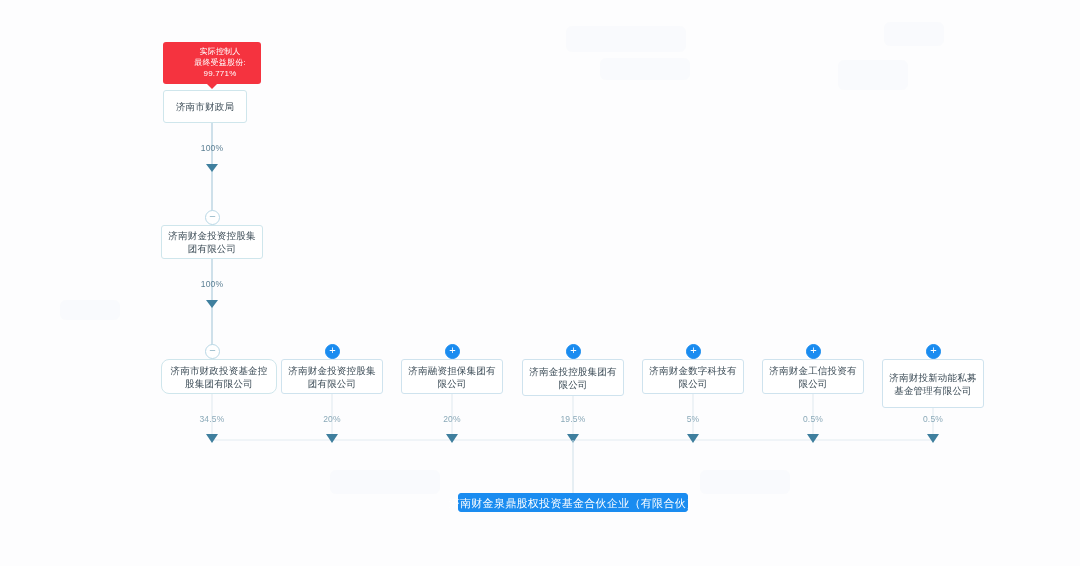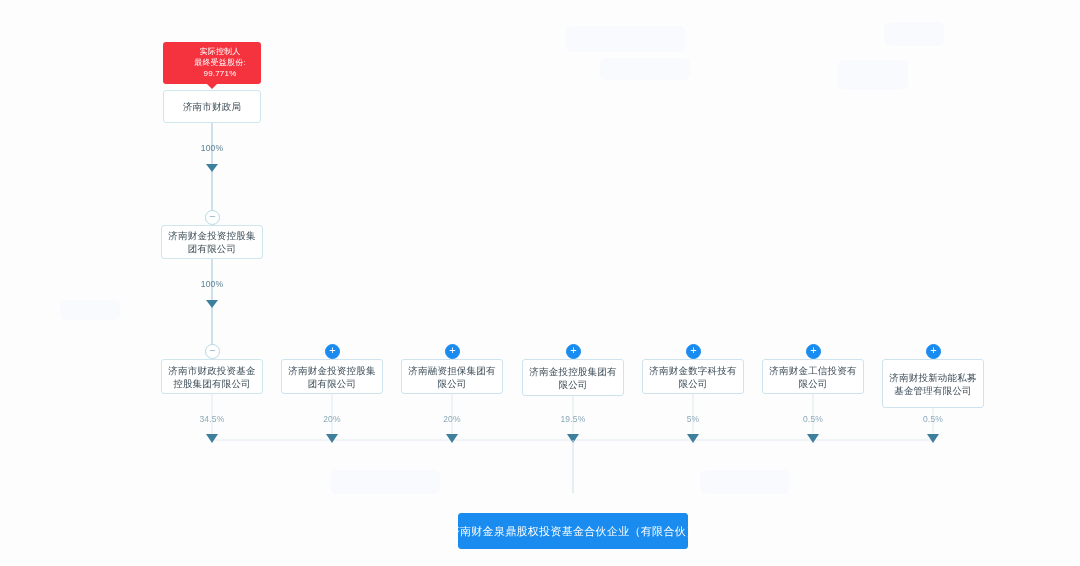--- a/index.html
+++ b/index.html
@@ -185,32 +185,32 @@
 
     <line x1="573" y1="440" x2="573" y2="493" stroke="#cfe0e9" stroke-width="1"></line>
   </svg>
 
   <div class="badge" style="left:163px;top:42px;width:98px;">
     <span class="b1">实际控制人</span>
     <span class="b2">最终受益股份: 99.771%</span>
     <span class="badge-tip"></span>
   </div>
 
-  <div class="node l1" style="left:163px;top:90px;width:98px;height:33px;">
+  <div class="node l1" style="left:163px;top:90px;width:84px;height:33px;">
     <span>济南市财政局</span>
   </div>
 
   <div class="node l1" style="left:161px;top:225px;width:102px;height:34px;">
     <span>济南财金投资控股集团有限公司</span>
   </div>
   <div class="toggle minus" style="left:205px;top:210px;">
     <span class="glyph">−</span>
   </div>
 
-  <div class="node l1" style="left:161px;top:359px;width:102px;height:35px;">
+  <div class="node l1" style="left:161px;top:359px;width:116px;height:35px;border-radius:8px;">
     <span>济南市财政投资基金控股集团有限公司</span>
   </div>
   <div class="toggle minus" style="left:205px;top:344px;">
     <span class="glyph">−</span>
   </div>
 
   <div class="pct dark" style="left:212px;top:143px;">100%</div>
   <div class="pct dark" style="left:212px;top:279px;">100%</div>
 
   <div class="node" style="left:281px;top:359px;width:102px;height:35px;">
@@ -256,17 +256,17 @@
   </div>
 
   <div class="pct" style="left:212px;top:414px;">34.5%</div>
   <div class="pct" style="left:332px;top:414px;">20%</div>
   <div class="pct" style="left:452px;top:414px;">20%</div>
   <div class="pct" style="left:573px;top:414px;">19.5%</div>
   <div class="pct" style="left:693px;top:414px;">5%</div>
   <div class="pct" style="left:813px;top:414px;">0.5%</div>
   <div class="pct" style="left:933px;top:414px;">0.5%</div>
 
-  <div class="node-root" style="left:458px;top:493px;width:230px;height:36px;margin-top:20px;">
+  <div class="node-root" style="left:458px;top:493px;width:230px;height:19px;">
     <span>济南财金泉鼎股权投资基金合伙企业（有限合伙）</span>
   </div>
 
 </div>
 
 </body></html>

